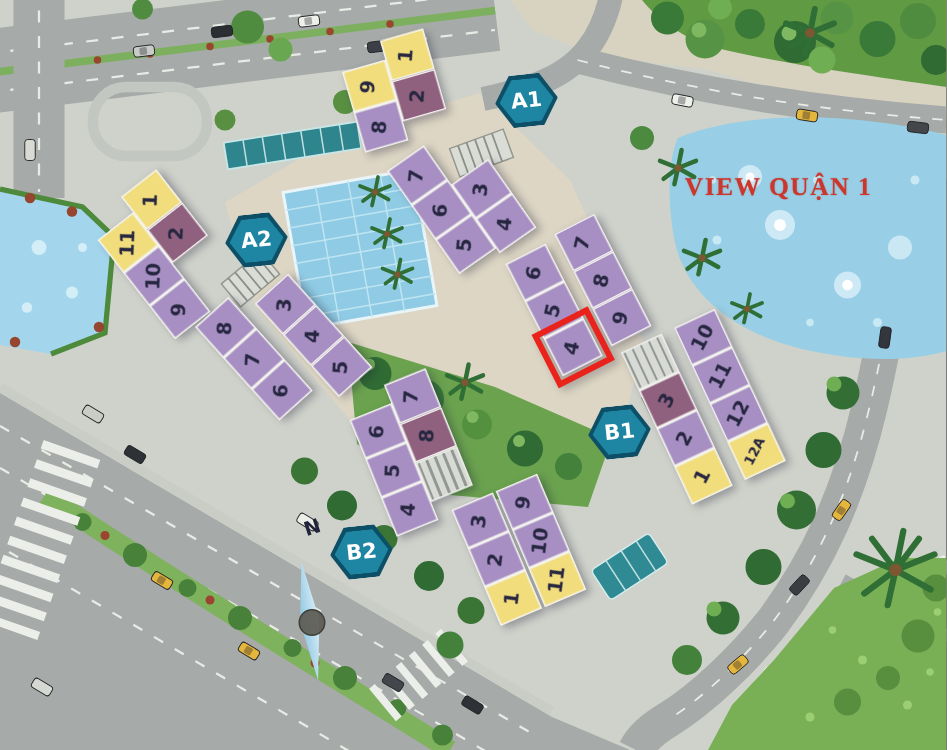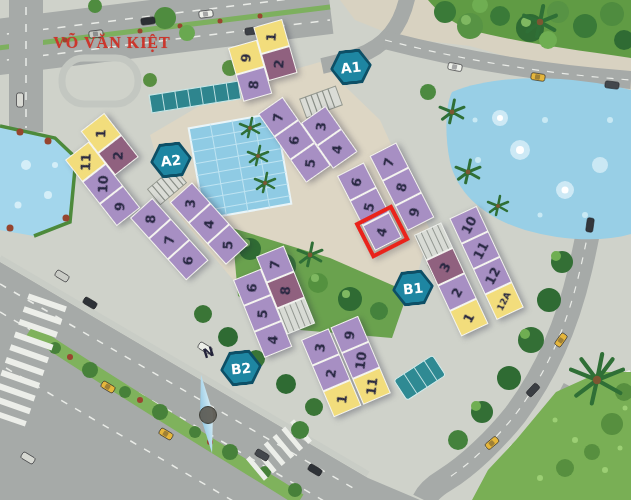--- a/index.html
+++ b/index.html
@@ -498,18 +498,18 @@
     </div>
   <div class="badge" style="left: 413px; top: 288px; background: rgb(13, 79, 102);">
       <i style="background: rgb(30, 134, 162);"></i>
       <span>B1</span>
     </div>
   <div class="badge" style="left: 241px; top: 368px; background: rgb(13, 79, 102);">
       <i style="background: rgb(30, 134, 162);"></i>
       <span>B2</span>
     </div>
 
-  <div class="slabel" style="left: 112px; top: 43px; color: rgb(204, 54, 44);">VÕ VĂN KIỆT</div>
+  <div class="slabel" style="left: 519px; top: 125px; font-size: 17px; color: rgb(204, 54, 44);">VIEW QUẬN 1</div>
 
   <div class="compass-n">N</div>
   <div class="needle"></div>
   <div class="needle-hub"></div>
 </div>
 
 </body></html>

